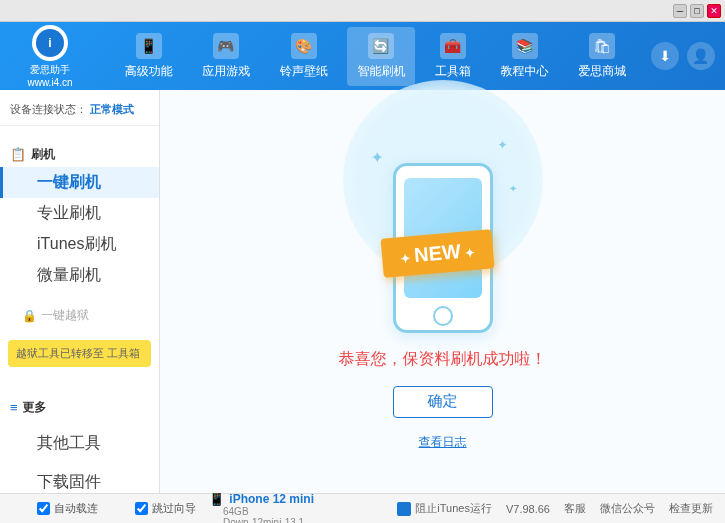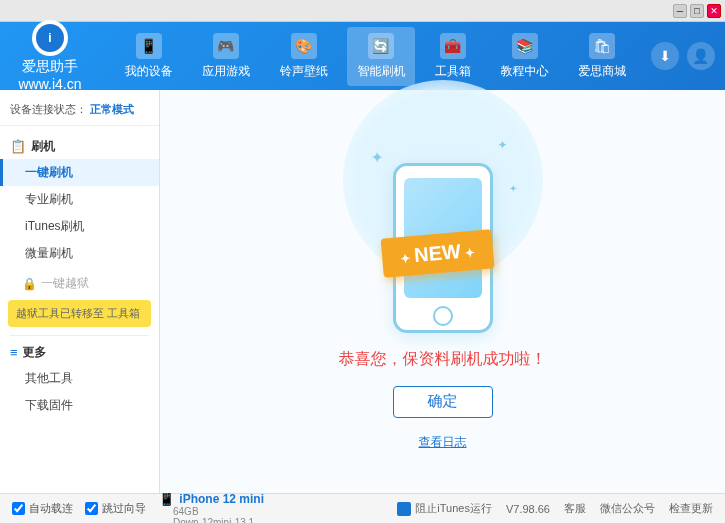--- a/index.html
+++ b/index.html
@@ -55,21 +55,21 @@
       margin-bottom: 2px;
     }
     .logo-inner {
       width: 28px; height: 28px;
       background: #1976d2;
       border-radius: 50%;
       display: flex; align-items: center; justify-content: center;
       font-weight: bold; color: white; font-size: 12px;
     }
     .logo-text {
-      color: white; font-size: 14px;
+      color: white; font-size: 10px;
     }
     .nav-items {
       display: flex;
       flex: 1;
       justify-content: space-around;
     }
     .nav-item {
       display: flex;
       flex-direction: column;
       align-items: center;
@@ -116,20 +116,21 @@
     }
 
     
     .sidebar {
       width: 160px;
       background: white;
       border-right: 1px solid #e0e0e0;
       padding: 8px 0;
       display: flex;
       flex-direction: column;
+      gap: 8px;
     }
     .status-bar-top {
       padding: 4px 10px 8px;
       font-size: 11px;
       color: #555;
       border-bottom: 1px solid #eee;
       margin-bottom: 4px;
     }
     .status-normal {
       color: #1976d2;
@@ -145,22 +146,22 @@
       font-size: 12px;
       color: #333;
       font-weight: bold;
     }
     .sidebar-group-icon {
       margin-right: 5px;
       font-size: 13px;
       color: #1976d2;
     }
     .sidebar-item {
-      padding: 5px 10px 5px 22px;
-      font-size: 12px;
+      padding: 5px 10px 5px 34px;
+      font-size: 16px;
       color: #444;
       cursor: pointer;
       border-left: 3px solid transparent;
     }
     .sidebar-item.active {
       color: #1976d2;
       border-left-color: #1976d2;
       background: #e8f4ff;
       font-weight: bold;
     }
@@ -323,20 +324,21 @@
     .bottom-left {
       display: flex;
       align-items: center;
       gap: 12px;
     }
     .checkbox-label {
       display: flex;
       align-items: center;
       gap: 4px;
       cursor: pointer;
+      margin-left: 25px;
     }
     .checkbox-label input {
       cursor: pointer;
     }
     .device-info {
       display: flex;
       flex-direction: column;
       font-size: 11px;
     }
     .device-name {
@@ -383,21 +385,21 @@
   <div class="logo-area">
     <div class="logo-circle">
       <div class="logo-inner">i</div>
     </div>
     <span class="logo-text">爱思助手</span>
     <span class="logo-text">www.i4.cn</span>
   </div>
   <div class="nav-items">
     <div class="nav-item">
       <div class="nav-icon">📱</div>
-      <span>我的设备</span>
+      <span>高级功能</span>
     </div>
     <div class="nav-item">
       <div class="nav-icon">🎮</div>
       <span>应用游戏</span>
     </div>
     <div class="nav-item">
       <div class="nav-icon">🎨</div>
       <span>铃声壁纸</span>
     </div>
     <div class="nav-item active">

